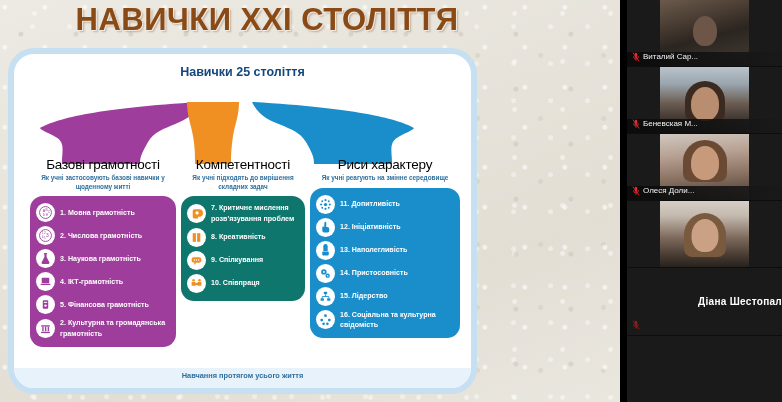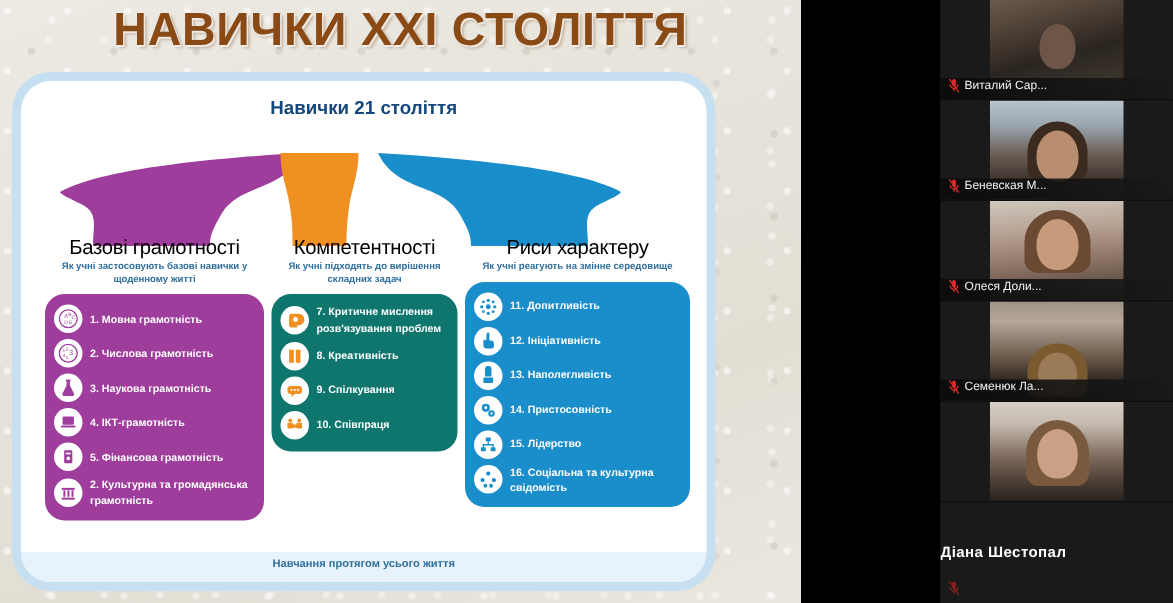--- a/index.html
+++ b/index.html
@@ -11,21 +11,21 @@
   }
   #root { position: relative; width: 782px; height: 402px; }
 
   
   #share-area {
     position: absolute; left: 0; top: 0; width: 627px; height: 402px;
     background: #000;
     overflow: hidden;
   }
   #slide {
-    position: absolute; left: 0; top: 0; width: 534px; height: 402px;
+    position: absolute; left: 0; top: 0; width: 620px; height: 402px;
     background:
       radial-gradient(circle at 12% 18%, rgba(255,255,255,.55) 0 2px, transparent 3px),
       radial-gradient(circle at 38% 62%, rgba(200,195,185,.5) 0 2px, transparent 3px),
       radial-gradient(circle at 72% 28%, rgba(255,255,255,.45) 0 2px, transparent 3px),
       radial-gradient(circle at 58% 88%, rgba(205,200,190,.45) 0 2px, transparent 3px),
       radial-gradient(circle at 88% 72%, rgba(255,255,255,.4) 0 2px, transparent 3px),
       linear-gradient(160deg,#eceae3 0%, #e7e3da 40%, #e3ded4 70%, #eae7df 100%);
     background-size: 40px 40px,55px 55px,48px 48px,63px 63px,37px 37px, 100% 100%;
     padding-left: 39px;
   }
@@ -132,40 +132,40 @@
   .namebar {
     position: absolute; left: 0; bottom: 0; width: 100%;
     height: 14px;
     display: flex; gap: 3px;
     padding-left: 5px;
     background: linear-gradient(to right, rgba(10,10,10,.92), rgba(25,25,25,.86));
   }
   .mic-muted { flex: 0 0 auto; width: 8px; height: 10px; }
   .pname { font-size: 8px; color: #f2f2f2; white-space: nowrap; overflow: hidden; }
 
-  .tile.noviceo { display: flex; align-items: center; justify-content: flex-start; }
+  .tile.noviceo { display: flex; align-items: center; justify-content: flex-end; }
   .noviceo .pname-center {
     font-size: 10px; font-weight: bold; color: #ffffff; letter-spacing: .3px;
   }
   .mic-corner { position: absolute; left: 5px; bottom: 5px; width: 8px; height: 10px; }
 </style>
 </head>
 <body>
 
 <div id="root">
 
   <div id="share-area">
     <div id="slide">
 
       <div id="slide-title">НАВИЧКИ XXI СТОЛІТТЯ</div>
 
       <div id="card">
         <div id="card-inner">
 
-          <div id="infographic-title">Навички 21 століття</div>
+          <div id="infographic-title">Навички 25 століття</div>
 
           <div class="funnel" style="left:26px;">
             <svg width="160" height="62" viewBox="0 0 160 62">
               <path d="M160 0 C150 26 120 20 108 40 C101 52 100 56 100 62 L22 62 C22 48 26 40 14 34 C6 30 1 28 0 26 C18 16 60 6 160 0 Z" fill="#9e3d9b" transform="translate(0,0)"></path>
               <path d="M155 0 L100 0 C96 14 84 20 72 30 C60 40 56 50 56 62 L8 62 C8 50 4 40 0 34 C40 22 100 8 155 0 Z" fill="#9e3d9b" opacity="0"></path>
             </svg>
           </div>
           <div class="funnel" style="left:159px;">
             <svg width="80" height="62" viewBox="0 0 80 62">
               <path d="M14 0 L66 0 C66 14 62 22 60 34 C58 48 58 56 58 62 L22 62 C22 52 22 46 20 34 C18 22 14 14 14 0 Z" fill="#f09022"></path>
@@ -443,35 +443,20 @@
         <svg class="mic-muted" viewBox="0 0 12 16">
           <rect x="4" y="1" width="4" height="8" rx="2" fill="#e02b2b"></rect>
           <path d="M2 7 a4 4 0 0 0 8 0" stroke="#e02b2b" stroke-width="1.4" fill="none"></path>
           <rect x="5.3" y="11" width="1.4" height="3" fill="#e02b2b"></rect>
           <line x1="1" y1="1" x2="11" y2="15" stroke="#e02b2b" stroke-width="1.4"></line>
         </svg>
         <span class="pname">Олеся Доли...</span>
       </div>
     </div>
 
-    <div class="tile">
-      <div class="video v4">
-        <div class="hair h4"></div>
-        <div class="face f4"></div>
-      </div>
-      <div class="namebar">
-        <svg class="mic-muted" viewBox="0 0 12 16">
-          <rect x="4" y="1" width="4" height="8" rx="2" fill="#e02b2b"></rect>
-          <path d="M2 7 a4 4 0 0 0 8 0" stroke="#e02b2b" stroke-width="1.4" fill="none"></path>
-          <rect x="5.3" y="11" width="1.4" height="3" fill="#e02b2b"></rect>
-          <line x1="1" y1="1" x2="11" y2="15" stroke="#e02b2b" stroke-width="1.4"></line>
-        </svg>
-        <span class="pname">Семенюк Ла...</span>
-      </div>
-    </div>
 
     <div class="tile">
       <div class="video v5">
         <div class="hair h5"></div>
         <div class="face f5"></div>
       </div>
     </div>
 
     <div class="tile noviceo" style="height:68px;">
       <span class="pname-center">Діана Шестопал</span>

